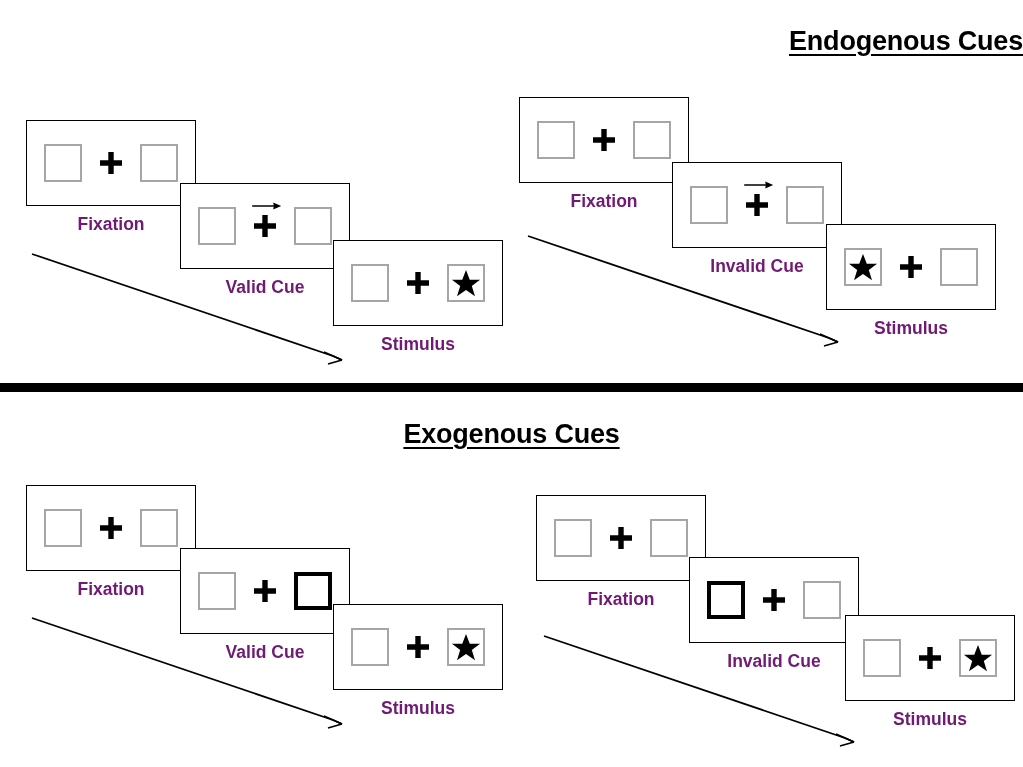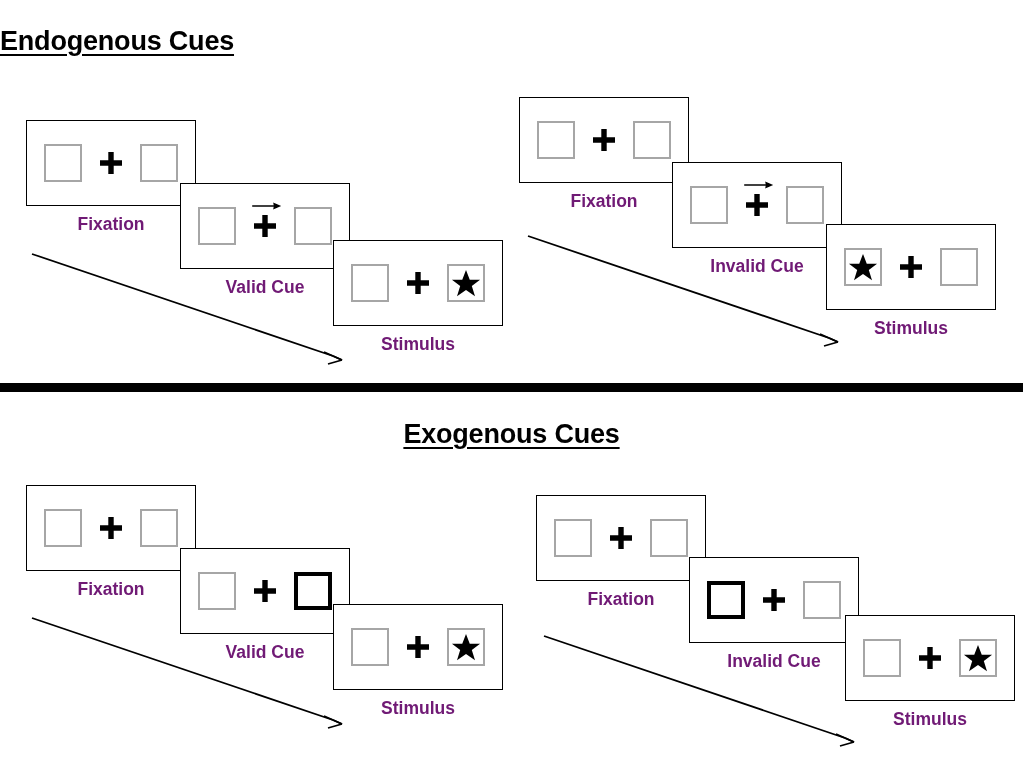--- a/index.html
+++ b/index.html
@@ -23,21 +23,21 @@
   .section-title {
     position: absolute;
     font-size: 27px;
     font-weight: bold;
     color: #000000;
     text-decoration: underline;
     text-underline-offset: 4px;
     white-space: nowrap;
     letter-spacing: -0.2px;
   }
-  #title-endogenous { left: 0; top: 26px; width: 1023px; text-align: left; }
+  #title-endogenous { left: 0; top: 26px; width: 1023px; text-align: right; }
   #title-exogenous  { left: 0; top: 419px; width: 1023px; text-align: center; }
 
   .divider {
     position: absolute;
     left: 0;
     top: 383px;
     width: 1023px;
     height: 9px;
     background: #000000;
   }

